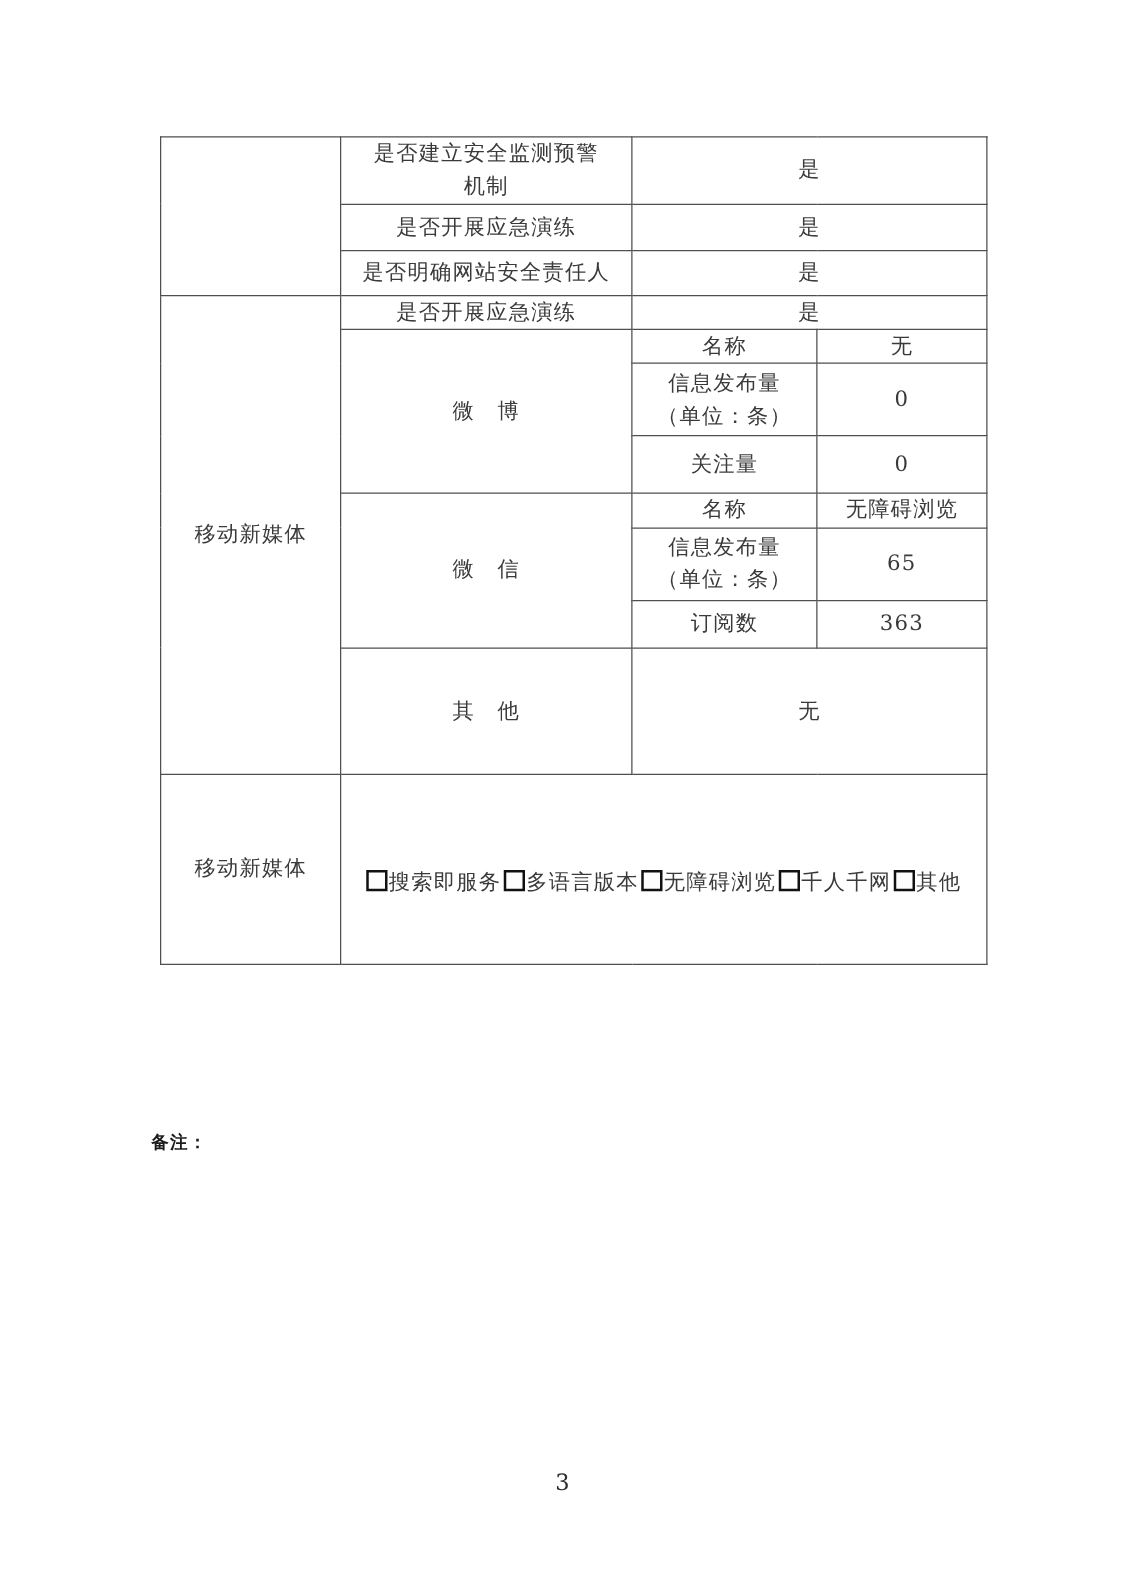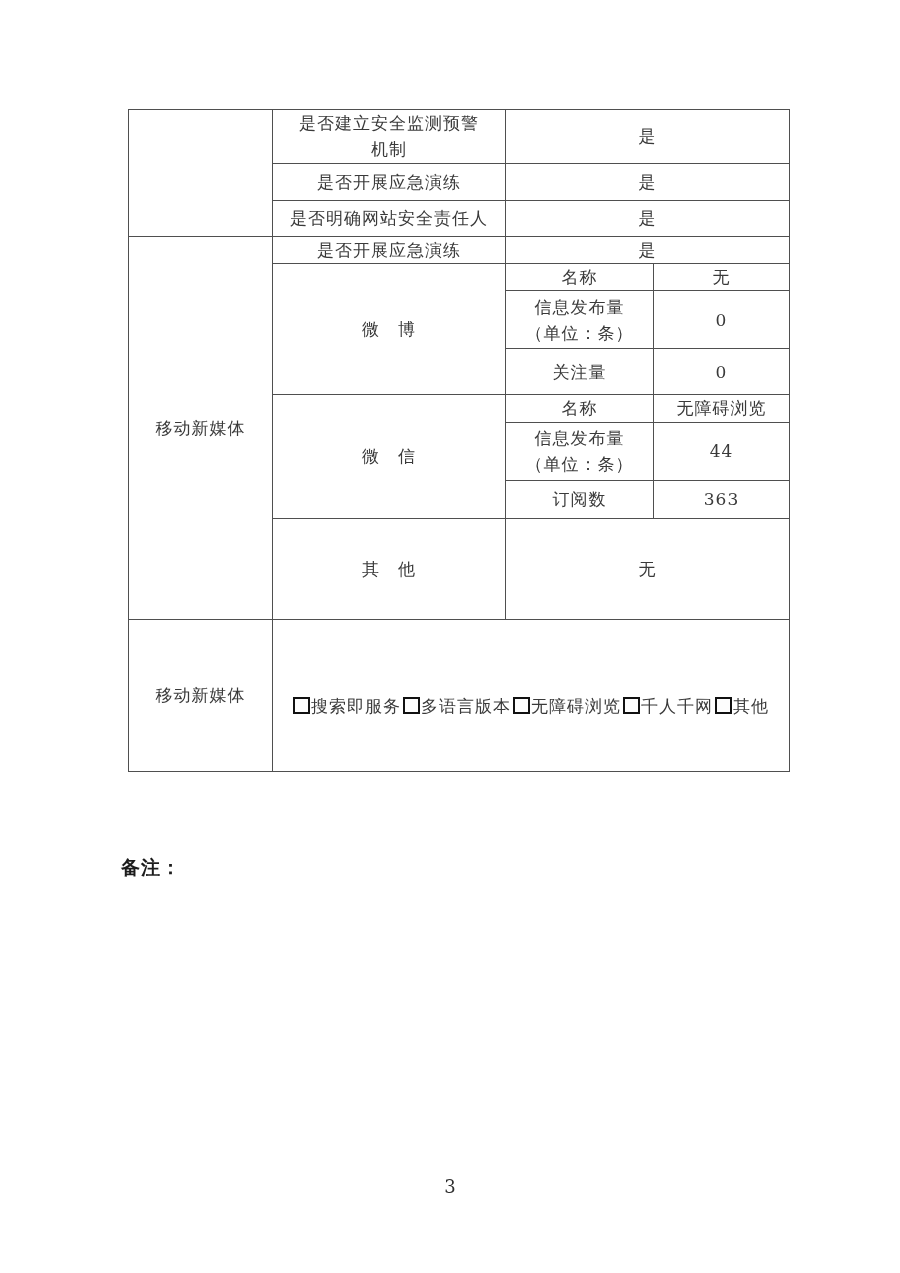--- a/index.html
+++ b/index.html
@@ -48,22 +48,22 @@
     height: 13px;
     border: 2px solid #111;
     background: #fdfdfd;
     vertical-align: -2px;
     margin: 0 1px 0 2px;
   }
   .cbx-item:first-child .cbx { margin-left: 0; }
   .notes {
     position: absolute;
     left: 121px;
-    top: 855px;
-    font-size: 19px;
+    top: 905px;
+    font-size: 14px;
     font-weight: bold;
     color: #1c1c1c;
     letter-spacing: 1px;
   }
   .page-number {
     position: absolute;
     left: 0;
     top: 1176px;
     width: 100%;
     text-align: center;
@@ -120,21 +120,21 @@
       <td>0</td>
     </tr>
     <tr>
       <td rowspan="3" style="height:39px">微　信</td>
       <td>名称</td>
       <td>无障碍浏览</td>
     </tr>
     <tr>
       <td style="height:57px">信息发布量
 （单位：条）</td>
-      <td>44</td>
+      <td>65</td>
     </tr>
     <tr>
       <td style="height:37px">订阅数</td>
       <td>363</td>
     </tr>
     <tr>
       <td style="height:100px">其　他</td>
       <td colspan="2">无</td>
     </tr>
 

